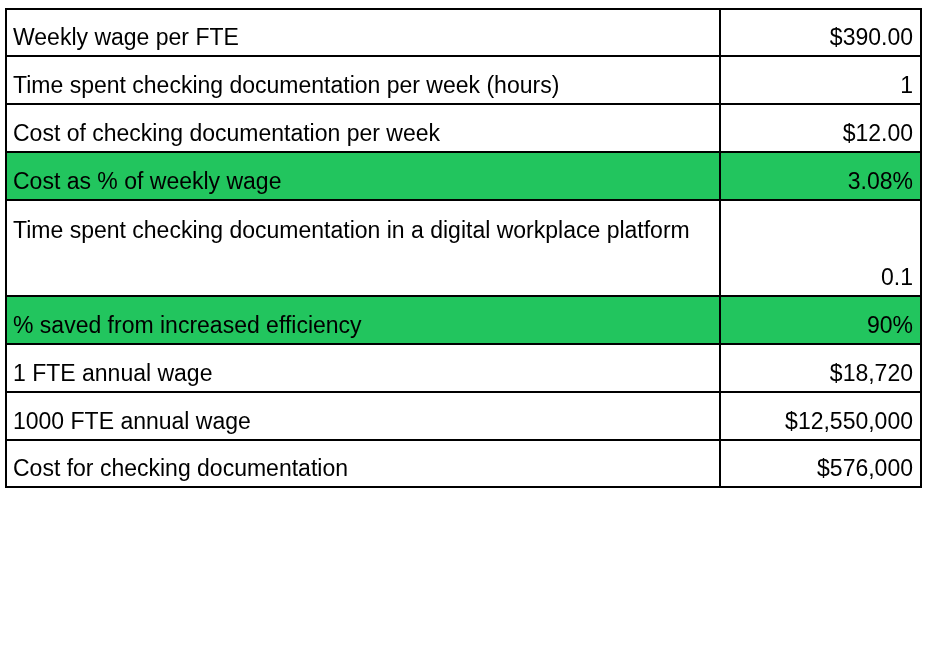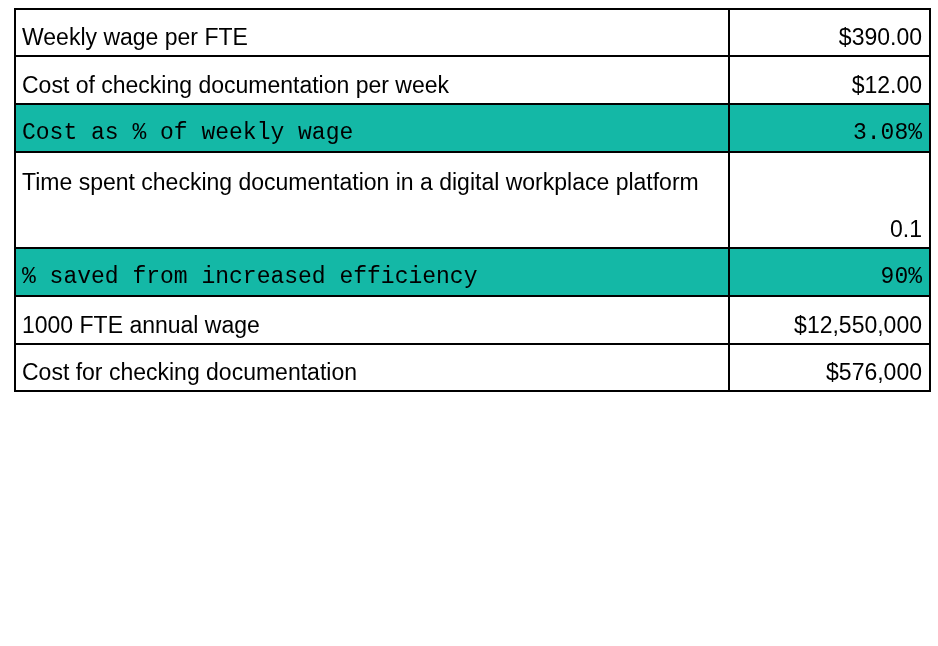--- a/index.html
+++ b/index.html
@@ -1,62 +1,70 @@
 <!DOCTYPE html>
 <html><head>
 <meta charset="utf-8">
 <style>
   html, body { margin:0; padding:0; background:#ffffff; }
   body { width:938px; height:646px; position:relative; overflow:hidden; font-family:"Liberation Sans", sans-serif; }
   table.sheet {
-    position:absolute; left:14px; top:8px;
+    position:absolute; left:5px; top:8px;
     border-collapse:collapse; table-layout:fixed;
     width:916px;
   }
   table.sheet td {
     border:2px solid #000;
     font-size:23px; color:#000;
     padding:0 7px 0 6px;
     line-height:35px;
     vertical-align:bottom;
   }
   td.label { width:699px; text-align:left; }
   td.value { width:186px; text-align:right;margin-top:44px; }
-  tr.hl td { background:#14b8a6;font-family:Liberation Mono, monospace; }
+  tr.hl td { background:#22c55e; }
   tr.r48 td { height:45px; }
   tr.r49 td { height:46px; }
   tr.r84 td { height:82px; }
   tr.r84 td.label { vertical-align:top; padding-top:12px; }
 </style>
 </head>
 <body>
 
 <table class="sheet">
   <tbody>
     <tr class="r48">
       <td class="label">Weekly wage per FTE</td>
       <td class="value">$390.00</td>
+    </tr>
+    <tr class="r49">
+      <td class="label">Time spent checking documentation per week (hours)</td>
+      <td class="value">1</td>
     </tr>
     <tr class="r49">
       <td class="label">Cost of checking documentation per week</td>
       <td class="value">$12.00</td>
     </tr>
     <tr class="r49 hl">
       <td class="label">Cost as % of weekly wage</td>
       <td class="value">3.08%</td>
     </tr>
     <tr class="r84">
       <td class="label">Time spent checking documentation in a digital workplace platform</td>
       <td class="value">0.1</td>
     </tr>
     <tr class="r49 hl">
       <td class="label">% saved from increased efficiency</td>
       <td class="value">90%</td>
     </tr>
     <tr class="r49">
+      <td class="label">1 FTE annual wage</td>
+      <td class="value">$18,720</td>
+    </tr>
+    <tr class="r49">
       <td class="label">1000 FTE annual wage</td>
       <td class="value">$12,550,000</td>
     </tr>
     <tr class="r48">
       <td class="label">Cost for checking documentation</td>
       <td class="value">$576,000</td>
     </tr>
   </tbody>
 </table>
 

